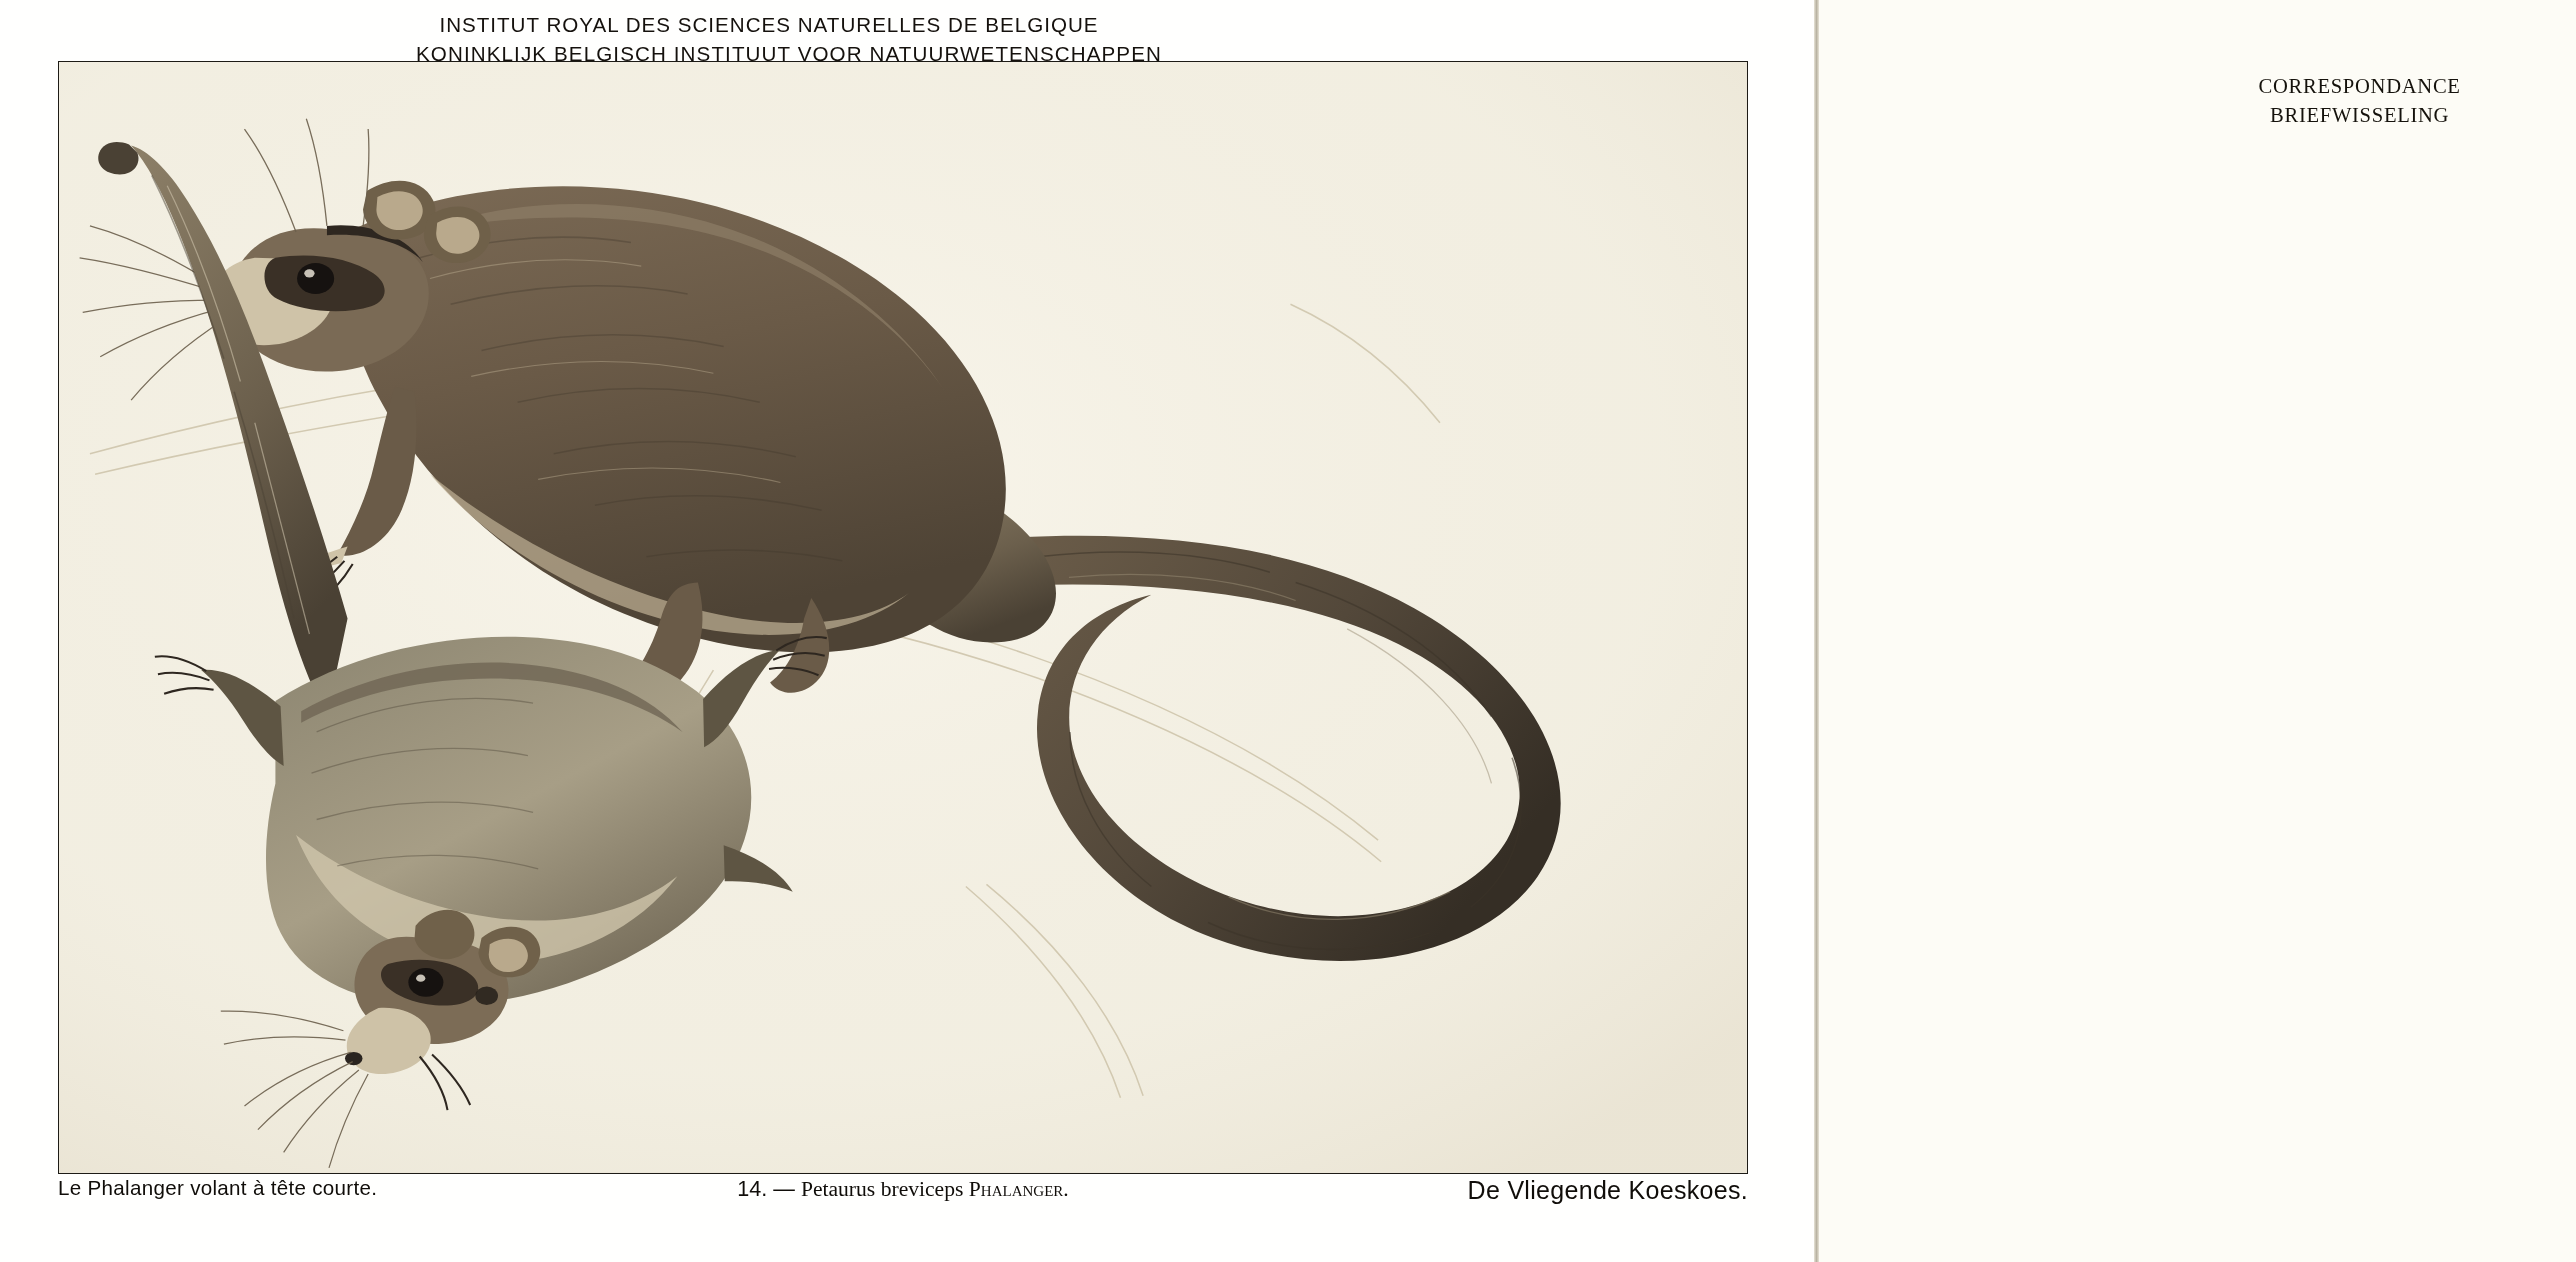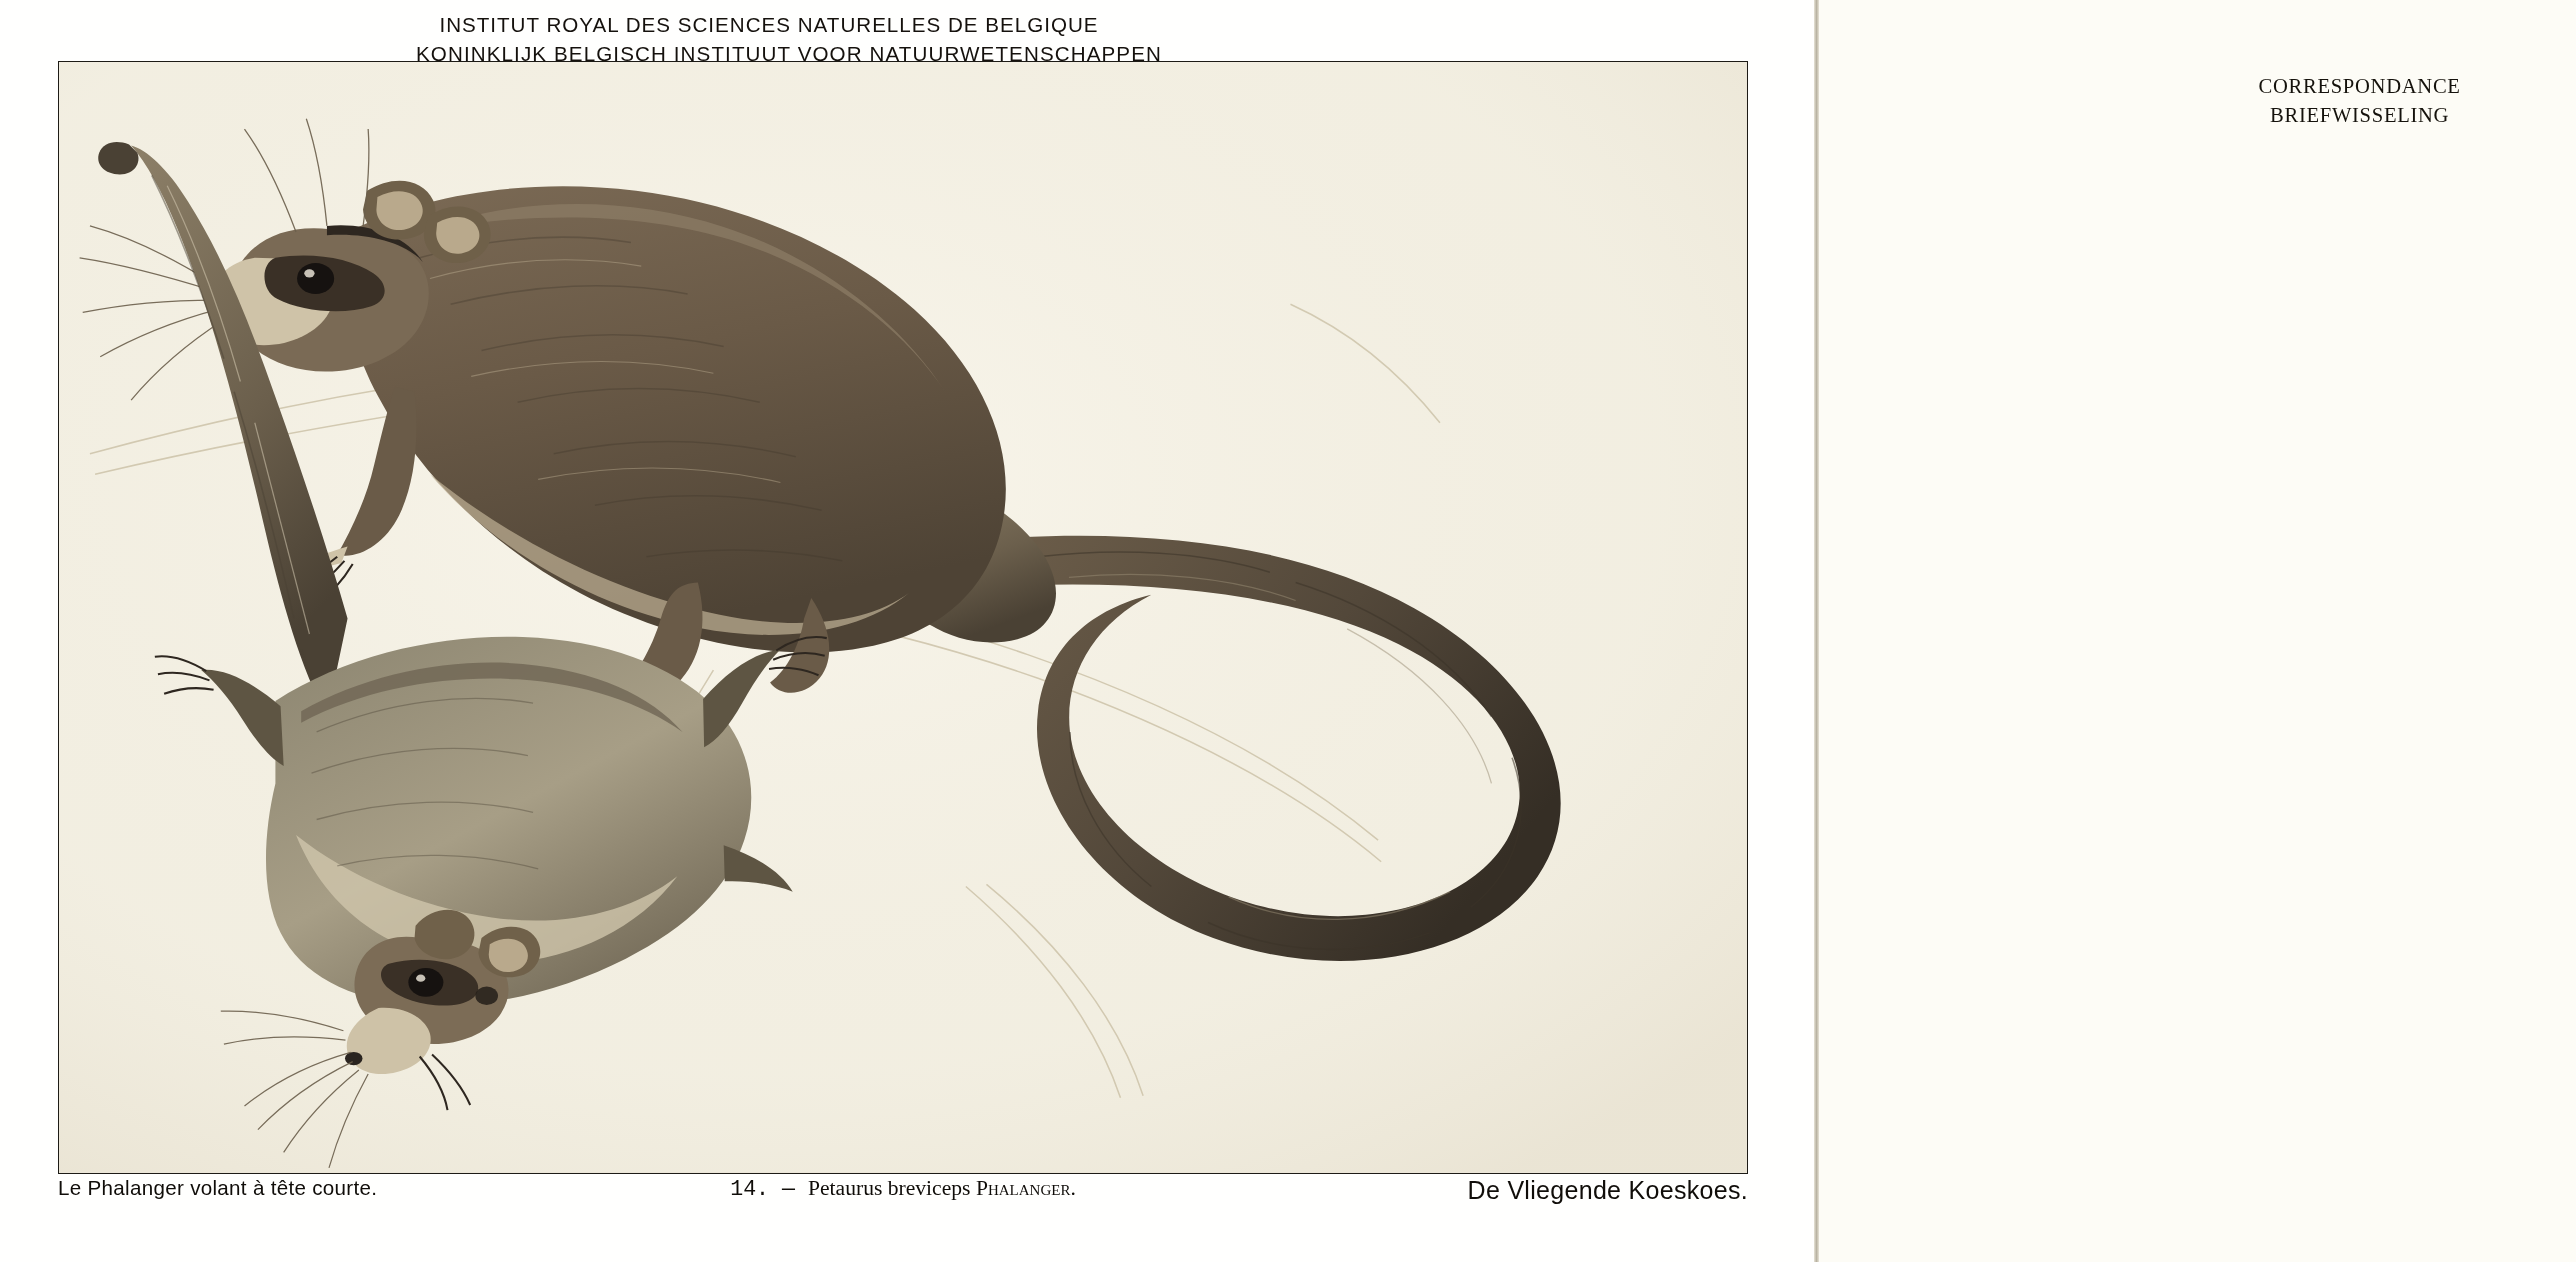--- a/index.html
+++ b/index.html
@@ -80,21 +80,21 @@
   }
   .cap-mid {
     position: absolute;
     left: 50%;
     transform: translateX(-50%);
     top: 0;
     font-size: 21.6px;
     font-family: "Liberation Serif", serif;
     white-space: nowrap;
   }
-  .cap-mid .num { font-family: Liberation Mono, monospace; }
+  .cap-mid .num { font-family: Liberation Sans, sans-serif; }
   .cap-mid .sci { }
   .cap-mid .auth { font-variant: small-caps; font-style: normal; }
   .cap-right {
     position: absolute;
     right: 0;
     top: 0;
     font-size: 25px;
     letter-spacing: 0.3px;
     font-family: Liberation Sans, sans-serif;
   }

